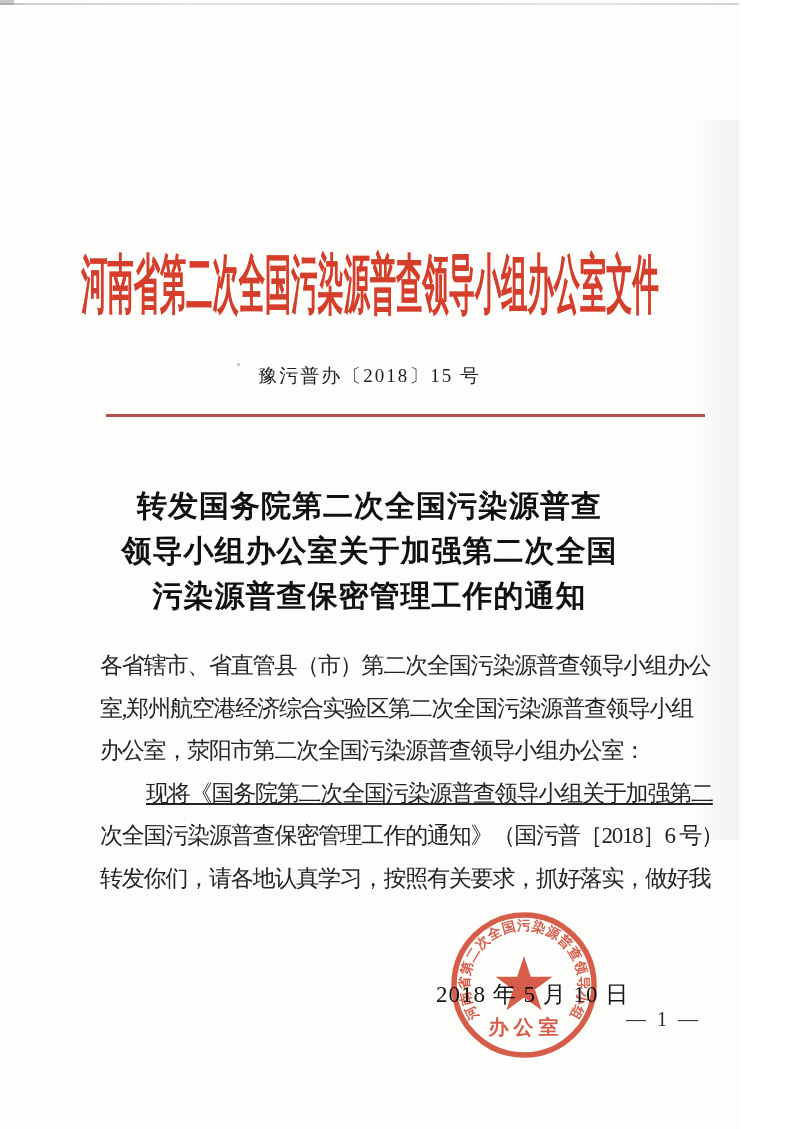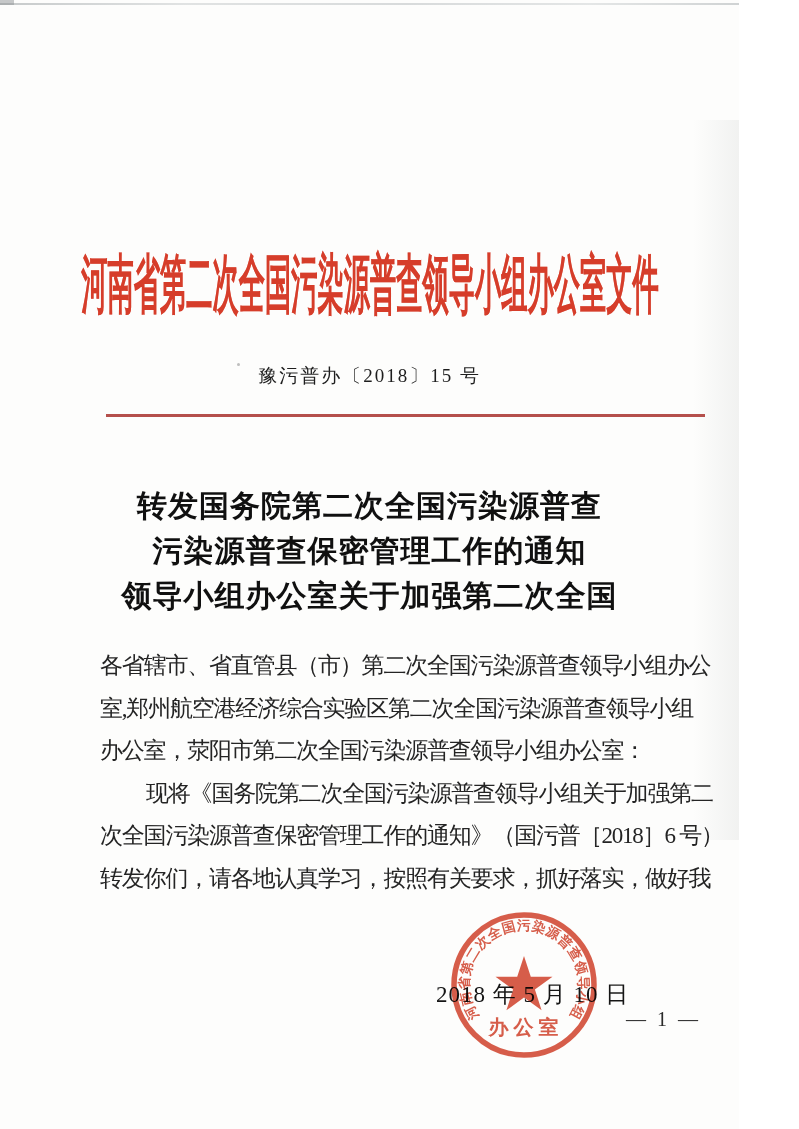--- a/index.html
+++ b/index.html
@@ -72,21 +72,21 @@
     font-size:30px;line-height:45px;letter-spacing:1px;
   }
   .doc-title .t-line{white-space:nowrap;}
 
   
   .body-text{
     position:absolute;top:645px;left:100px;width:620px;
     font-size:23px;line-height:42.5px;color:var(--text-black);
   }
   .body-text .b-line{white-space:nowrap;letter-spacing:-1.2px;}
-  .body-text .b-line.indent{padding-left:46px;}
+  .body-text .b-line.indent{padding-left:46px;text-decoration:underline;}
 
   
   .sign-date{
     position:absolute;top:979px;left:436px;z-index:1;
     font-size:23px;letter-spacing:1px;color:#151515;white-space:nowrap;
   }
 
   
   .seal{
     position:absolute;left:448px;top:910px;width:152px;height:152px;
@@ -121,22 +121,22 @@
   <div class="org-title">
     <span>河南省第二次全国污染源普查领导小组办公室文件</span>
   </div>
 
   <div class="doc-number">豫污普办〔2018〕15 号</div>
 
   <div class="red-rule"></div>
 
   <div class="doc-title">
     <div class="t-line">转发国务院第二次全国污染源普查</div>
+    <div class="t-line">领导小组办公室关于加强第二次全国</div>
     <div class="t-line">污染源普查保密管理工作的通知</div>
-    <div class="t-line">领导小组办公室关于加强第二次全国</div>
   </div>
 
   <div class="body-text">
     <div class="b-line">各省辖市、省直管县（市）第二次全国污染源普查领导小组办公</div>
     <div class="b-line">室,郑州航空港经济综合实验区第二次全国污染源普查领导小组</div>
     <div class="b-line">办公室，荥阳市第二次全国污染源普查领导小组办公室：</div>
     <div class="b-line indent">现将《国务院第二次全国污染源普查领导小组关于加强第二</div>
     <div class="b-line">次全国污染源普查保密管理工作的通知》（国污普［2018］6 号）</div>
     <div class="b-line">转发你们，请各地认真学习，按照有关要求，抓好落实，做好我</div>
   </div>

